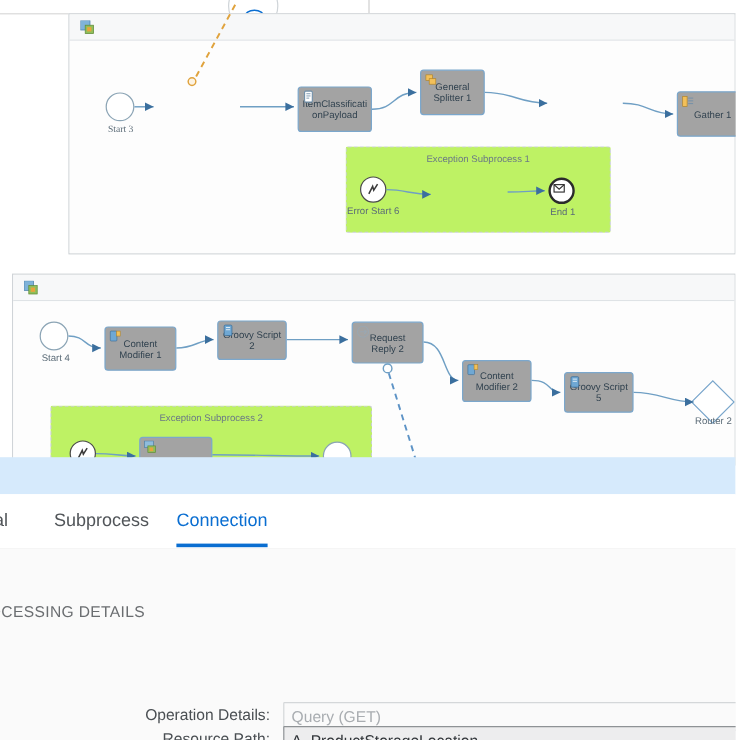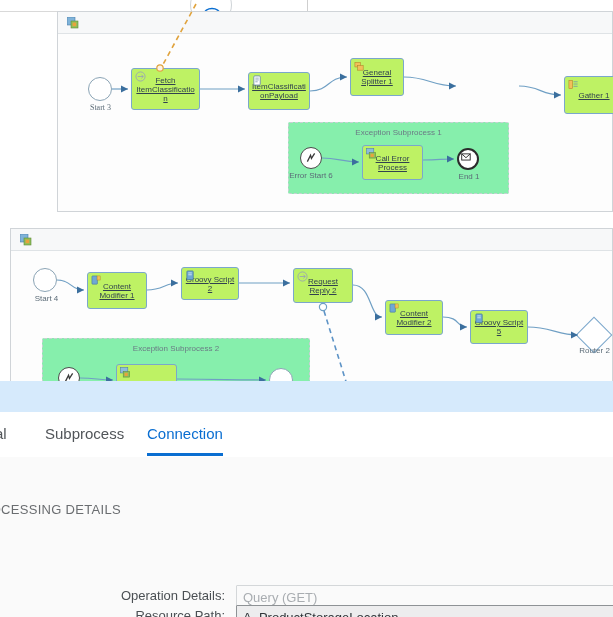--- a/index.html
+++ b/index.html
@@ -21,37 +21,37 @@
   .pool{position:absolute;background:#fcfcfc;border:1px solid #d0d4d8;box-sizing:border-box;}
   .pool-header{position:absolute;left:0;top:0;right:0;height:22px;border-bottom:1px solid #dfe3e6;background:#f7f8f9;box-sizing:border-box;}
   .pool-ico{position:absolute;left:9px;top:5px;width:12px;height:12px;}
   .pool-body{position:absolute;left:0;top:22px;right:0;bottom:0;background:#fdfdfd;}
 
   #pool1{left:57px;top:11px;width:556px;height:201px;}
   #pool2{left:10px;top:228px;width:603px;height:160px;}
 
   
   .task{
-    position:absolute;background:#bef264;border:1px solid #7ba7cc;border-radius:3px;
+    position:absolute;background:#a3a3a3;border:1px solid #7ba7cc;border-radius:3px;
     box-sizing:border-box;display:flex;align-items:center;justify-content:flex-end;
-    text-align:center;color:#31424f;font-size:8px;line-height:9px;padding:2px 3px;text-decoration:underline;
+    text-align:center;color:#31424f;font-size:8px;line-height:9px;padding:2px 3px;
   }
   .task .lbl{display:block;width:100%;word-wrap:break-word;}
   .task-ico{position:absolute;left:3px;top:2px;width:11px;height:11px;}
 
   .evt{position:absolute;border-radius:50%;background:#ffffff;box-sizing:border-box;}
   .evt.start{border:1px solid #8ba4b5;}
   .evt.err{border:1.5px solid #4a4a4a;}
   .evt.end{border:2.5px solid #2b2b2b;background:#fff;}
   .evt-lbl{position:absolute;font-size:8px;color:#5b6b77;white-space:nowrap;text-align:center;}
 
   .gw{position:absolute;width:26px;height:26px;background:#fff;border:1px solid #7ba7cc;
       transform:rotate(45deg);box-sizing:border-box;}
 
-  .subproc{position:absolute;border:1px dashed #c9cfd4;background:#86efac;box-sizing:border-box;border-radius:2px;}
+  .subproc{position:absolute;border:1px dashed #c9cfd4;background:#bef264;box-sizing:border-box;border-radius:2px;}
   .subproc-title{position:absolute;top:5px;left:0;right:0;text-align:center;font-size:8px;color:#6b7a85;}
 
   
   svg.wires{position:absolute;left:0;top:0;width:613px;height:617px;pointer-events:none;overflow:visible;}
 
   
   .pal{position:absolute;border-radius:50%;background:#ffffff;border:1px solid #cfd4d8;box-sizing:border-box;}
   .pal-ico{position:absolute;}
   .other-lbl{position:absolute;font-size:8px;color:#6b6b6b;}
 
@@ -111,27 +111,20 @@
         <rect x="4" y="4" width="7" height="7" fill="#8fbf5a" stroke="#5f8a36" stroke-width=".6"></rect>
         <rect x="5.6" y="5.6" width="3.6" height="3.6" fill="#e8a33d"></rect>
       </svg>
     </div>
     <div class="pool-body"></div>
   </div>
 
   <div class="evt start" style="left:88px;top:77px;width:24px;height:24px;"></div>
   <div class="evt-lbl" style="left:78px;top:103px;width:45px;font-family:Liberation Serif, serif;">Start 3</div>
 
-  <div class="task" style="left:131px;top:68px;width:69px;height:42px;">
-    <svg class="task-ico" viewBox="0 0 12 12">
-      <circle cx="6" cy="6" r="5" fill="none" stroke="#9aa7b1" stroke-width="1"></circle>
-      <path d="M3 6 h6 M7 4 l2 2 l-2 2" fill="none" stroke="#9aa7b1" stroke-width="1"></path>
-    </svg>
-    <span class="lbl">Fetch ItemClassification</span>
-  </div>
 
   <div class="task" style="left:248px;top:72px;width:62px;height:38px;">
     <svg class="task-ico" viewBox="0 0 12 12">
       <rect x="2" y="1" width="7" height="10" rx="1" fill="#fff" stroke="#6f8ea8" stroke-width="1"></rect>
       <line x1="3.6" y1="3.4" x2="7.4" y2="3.4" stroke="#6f8ea8" stroke-width=".8"></line>
       <line x1="3.6" y1="5.4" x2="7.4" y2="5.4" stroke="#6f8ea8" stroke-width=".8"></line>
       <line x1="3.6" y1="7.4" x2="6.2" y2="7.4" stroke="#6f8ea8" stroke-width=".8"></line>
     </svg>
     <span class="lbl">ItemClassificationPayload</span>
   </div>
@@ -158,28 +151,20 @@
   <div class="subproc" style="left:288px;top:122px;width:221px;height:72px;">
     <div class="subproc-title">Exception Subprocess 1</div>
   </div>
   <div class="evt err" style="left:300px;top:147px;width:22px;height:22px;">
     <svg viewBox="0 0 22 22" width="20" height="20" style="position:absolute;left:0;top:0;">
       <path d="M7 15 L10.5 8 L11.5 11.5 L15 6" fill="none" stroke="#3a3a3a" stroke-width="1.4"></path>
     </svg>
   </div>
   <div class="evt-lbl" style="left:283px;top:171px;width:56px;">Error Start 6</div>
 
-  <div class="task" style="left:362px;top:145px;width:61px;height:35px;">
-    <svg class="task-ico" viewBox="0 0 12 12">
-      <rect x="0.5" y="0.5" width="8" height="6" fill="#8fbcdc" stroke="#4a7ea8" stroke-width=".6"></rect>
-      <rect x="3.5" y="5" width="7" height="6" fill="#8fbf5a" stroke="#5f8a36" stroke-width=".6"></rect>
-      <rect x="5" y="6.4" width="3.4" height="3.4" fill="#e8a33d"></rect>
-    </svg>
-    <span class="lbl">Call Error Process</span>
-  </div>
 
   <div class="evt end" style="left:457px;top:148px;width:22px;height:22px;">
     <svg viewBox="0 0 22 22" width="17" height="17" style="position:absolute;left:0px;top:0px;">
       <rect x="3.5" y="5" width="11" height="8" fill="none" stroke="#2b2b2b" stroke-width="1.2"></rect>
       <path d="M3.5 5 L9 10 L14.5 5" fill="none" stroke="#2b2b2b" stroke-width="1.2"></path>
     </svg>
   </div>
   <div class="evt-lbl" style="left:448px;top:172px;width:42px;">End 1</div>
 
   <div class="pool" id="pool2">

